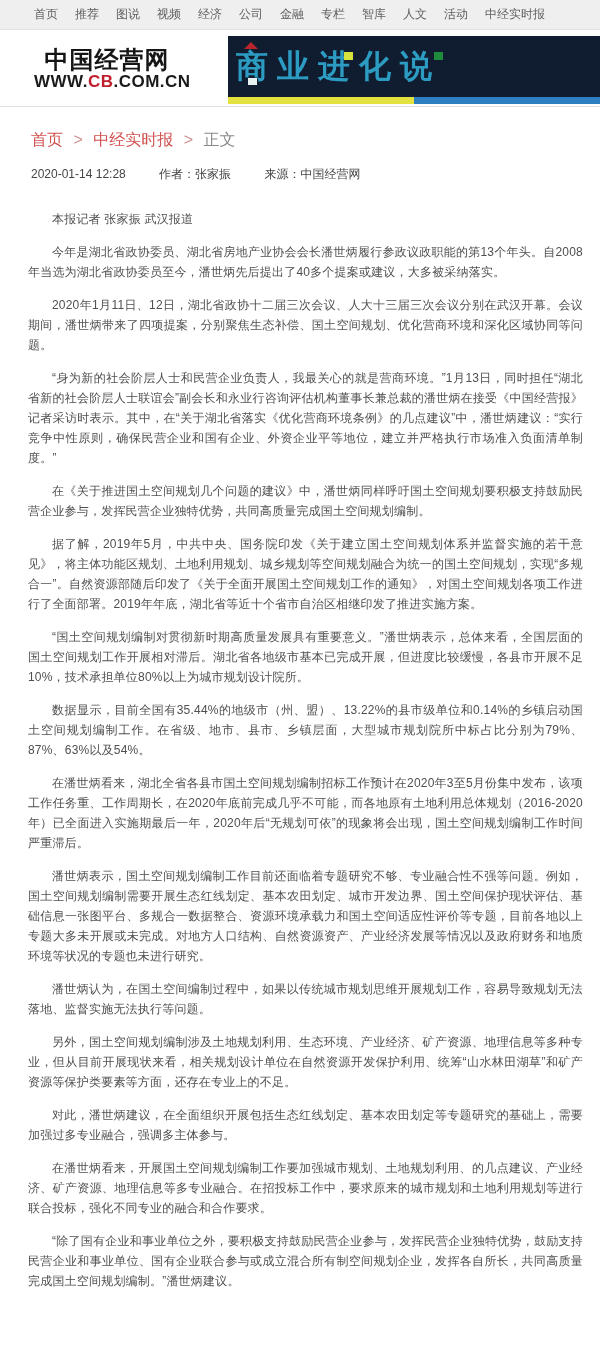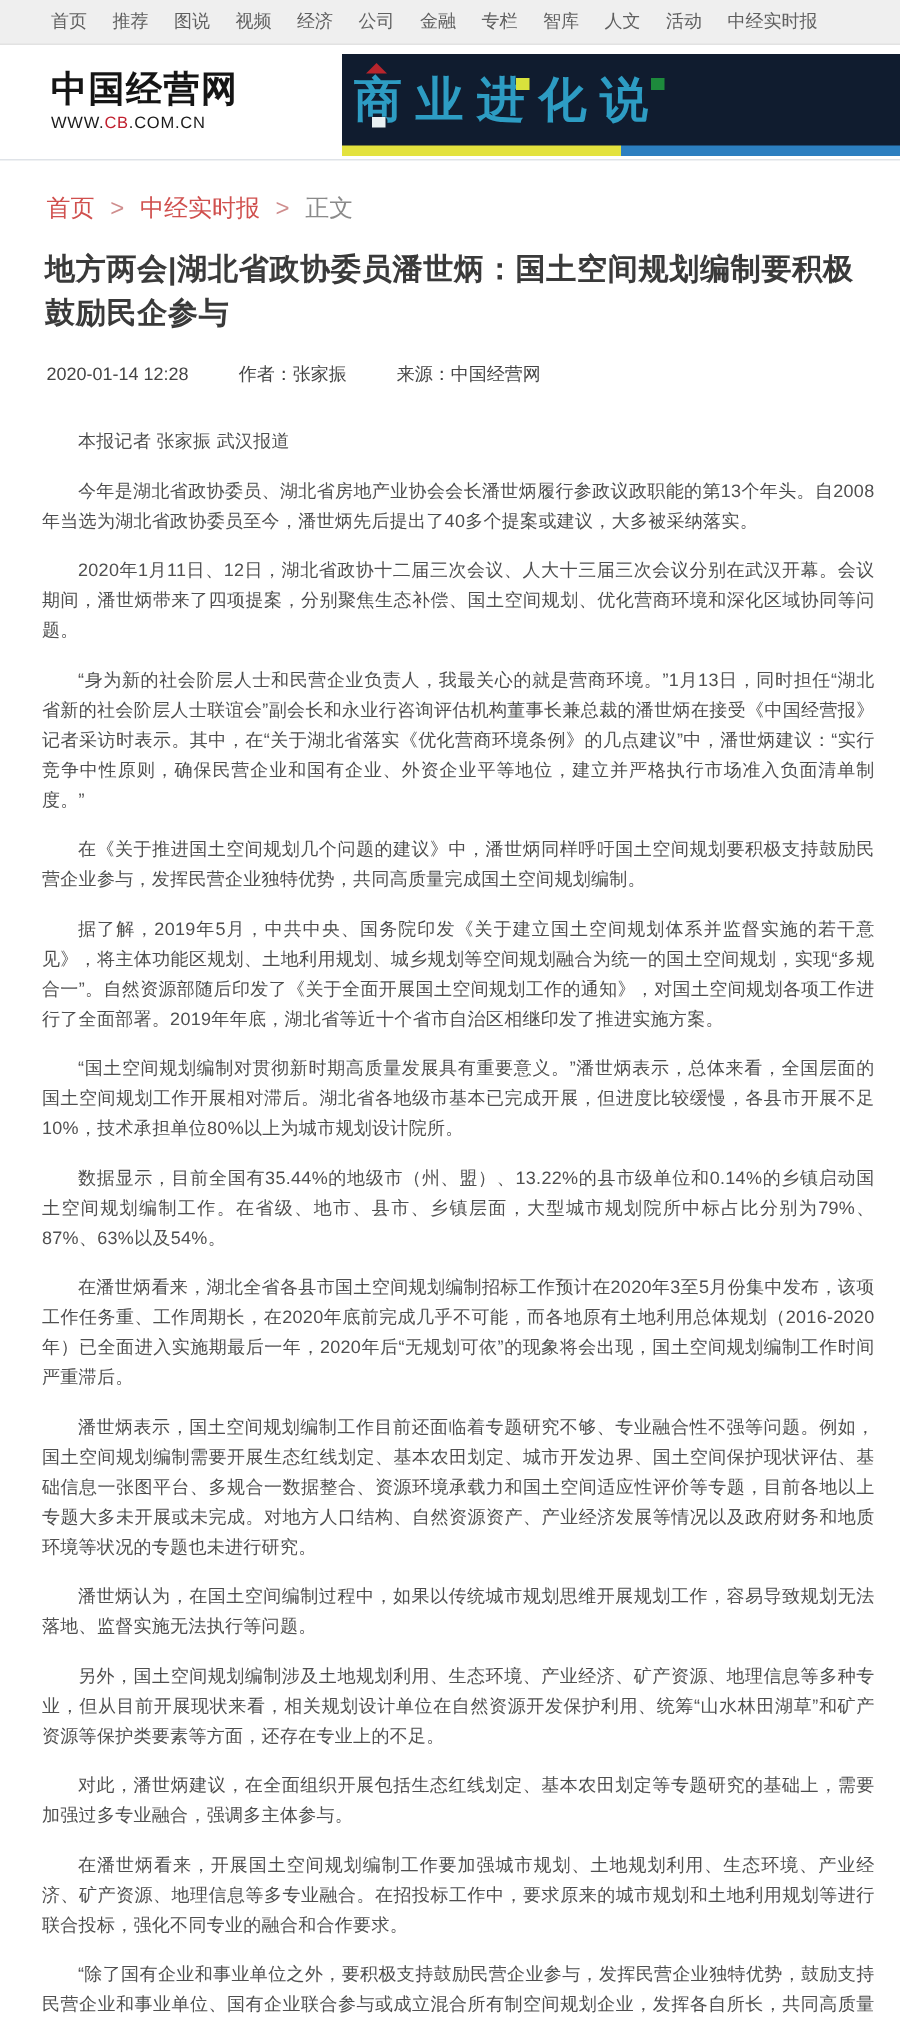--- a/index.html
+++ b/index.html
@@ -27,23 +27,24 @@
   .header {
     height:77px; background:#fff;
     border-bottom:1px solid #dfe3e8;
     display:flex; align-items:center;
     padding-left:34px; overflow:hidden; position:relative;
   }
   .logo { width:146px; flex:0 0 146px; cursor:pointer; }
   .logo .cn {
     font-size:24px; font-weight:bold; color:#151515; letter-spacing:1px;
     line-height:28px;
+    text-align:center;
   }
   .logo .url {
-    font-size:11px; font-weight:normal; color:#1a1a1a; letter-spacing:.5px;
+    font-size:17px; font-weight:bold; color:#1a1a1a; letter-spacing:.5px;
     line-height:16px;
   }
   .logo .url .hl { color:var(--logo_red); }
 
   .banner {
     position:absolute; left:228px; right:0; top:6px; height:68px;
     background:var(--banner_bg); overflow:hidden; cursor:pointer;
   }
   .banner-row { display:flex; align-items:flex-start; padding:8px 0 0 8px; white-space:nowrap; }
   .banner .cnTitle {
@@ -131,21 +132,20 @@
   </header>
 
   <div class="breadcrumb">
     <a class="lnk">首页</a>
     <span class="sep">&gt;</span>
     <a class="lnk">中经实时报</a>
     <span class="sep">&gt;</span>
     <span class="cur">正文</span>
   </div>
 
-  <h1 class="article-title">地方两会|湖北省政协委员潘世炳：国土空间规划编制要积极鼓励民企参与</h1>
 
   <div class="article-meta">
     <span>2020-01-14 12:28</span>
     <span>作者：张家振</span>
     <span>来源：中国经营网</span>
   </div>
 
   <div class="article-body">
       <p>本报记者 张家振 武汉报道</p>
       <p>今年是湖北省政协委员、湖北省房地产业协会会长潘世炳履行参政议政职能的第13个年头。自2008年当选为湖北省政协委员至今，潘世炳先后提出了40多个提案或建议，大多被采纳落实。</p>
@@ -153,17 +153,17 @@
       <p>“身为新的社会阶层人士和民营企业负责人，我最关心的就是营商环境。”1月13日，同时担任“湖北省新的社会阶层人士联谊会”副会长和永业行咨询评估机构董事长兼总裁的潘世炳在接受《中国经营报》记者采访时表示。其中，在“关于湖北省落实《优化营商环境条例》的几点建议”中，潘世炳建议：“实行竞争中性原则，确保民营企业和国有企业、外资企业平等地位，建立并严格执行市场准入负面清单制度。”</p>
       <p>在《关于推进国土空间规划几个问题的建议》中，潘世炳同样呼吁国土空间规划要积极支持鼓励民营企业参与，发挥民营企业独特优势，共同高质量完成国土空间规划编制。</p>
       <p>据了解，2019年5月，中共中央、国务院印发《关于建立国土空间规划体系并监督实施的若干意见》，将主体功能区规划、土地利用规划、城乡规划等空间规划融合为统一的国土空间规划，实现“多规合一”。自然资源部随后印发了《关于全面开展国土空间规划工作的通知》，对国土空间规划各项工作进行了全面部署。2019年年底，湖北省等近十个省市自治区相继印发了推进实施方案。</p>
       <p>“国土空间规划编制对贯彻新时期高质量发展具有重要意义。”潘世炳表示，总体来看，全国层面的国土空间规划工作开展相对滞后。湖北省各地级市基本已完成开展，但进度比较缓慢，各县市开展不足10%，技术承担单位80%以上为城市规划设计院所。</p>
       <p>数据显示，目前全国有35.44%的地级市（州、盟）、13.22%的县市级单位和0.14%的乡镇启动国土空间规划编制工作。在省级、地市、县市、乡镇层面，大型城市规划院所中标占比分别为79%、87%、63%以及54%。</p>
       <p>在潘世炳看来，湖北全省各县市国土空间规划编制招标工作预计在2020年3至5月份集中发布，该项工作任务重、工作周期长，在2020年底前完成几乎不可能，而各地原有土地利用总体规划（2016-2020年）已全面进入实施期最后一年，2020年后“无规划可依”的现象将会出现，国土空间规划编制工作时间严重滞后。</p>
       <p>潘世炳表示，国土空间规划编制工作目前还面临着专题研究不够、专业融合性不强等问题。例如，国土空间规划编制需要开展生态红线划定、基本农田划定、城市开发边界、国土空间保护现状评估、基础信息一张图平台、多规合一数据整合、资源环境承载力和国土空间适应性评价等专题，目前各地以上专题大多未开展或未完成。对地方人口结构、自然资源资产、产业经济发展等情况以及政府财务和地质环境等状况的专题也未进行研究。</p>
       <p>潘世炳认为，在国土空间编制过程中，如果以传统城市规划思维开展规划工作，容易导致规划无法落地、监督实施无法执行等问题。</p>
       <p>另外，国土空间规划编制涉及土地规划利用、生态环境、产业经济、矿产资源、地理信息等多种专业，但从目前开展现状来看，相关规划设计单位在自然资源开发保护利用、统筹“山水林田湖草”和矿产资源等保护类要素等方面，还存在专业上的不足。</p>
       <p>对此，潘世炳建议，在全面组织开展包括生态红线划定、基本农田划定等专题研究的基础上，需要加强过多专业融合，强调多主体参与。</p>
-      <p>在潘世炳看来，开展国土空间规划编制工作要加强城市规划、土地规划利用、生态环境、产业经济、矿产资源、地理信息等多专业融合。在招投标工作中，要求原来的城市规划和土地利用规划等进行联合投标，强化不同专业的融合和合作要求。</p>
+      <p>在潘世炳看来，开展国土空间规划编制工作要加强城市规划、土地规划利用、的几点建议、产业经济、矿产资源、地理信息等多专业融合。在招投标工作中，要求原来的城市规划和土地利用规划等进行联合投标，强化不同专业的融合和合作要求。</p>
       <p>“除了国有企业和事业单位之外，要积极支持鼓励民营企业参与，发挥民营企业独特优势，鼓励支持民营企业和事业单位、国有企业联合参与或成立混合所有制空间规划企业，发挥各自所长，共同高质量完成国土空间规划编制。”潘世炳建议。</p>
     </div>
 
 </div>
 
 </body></html>

